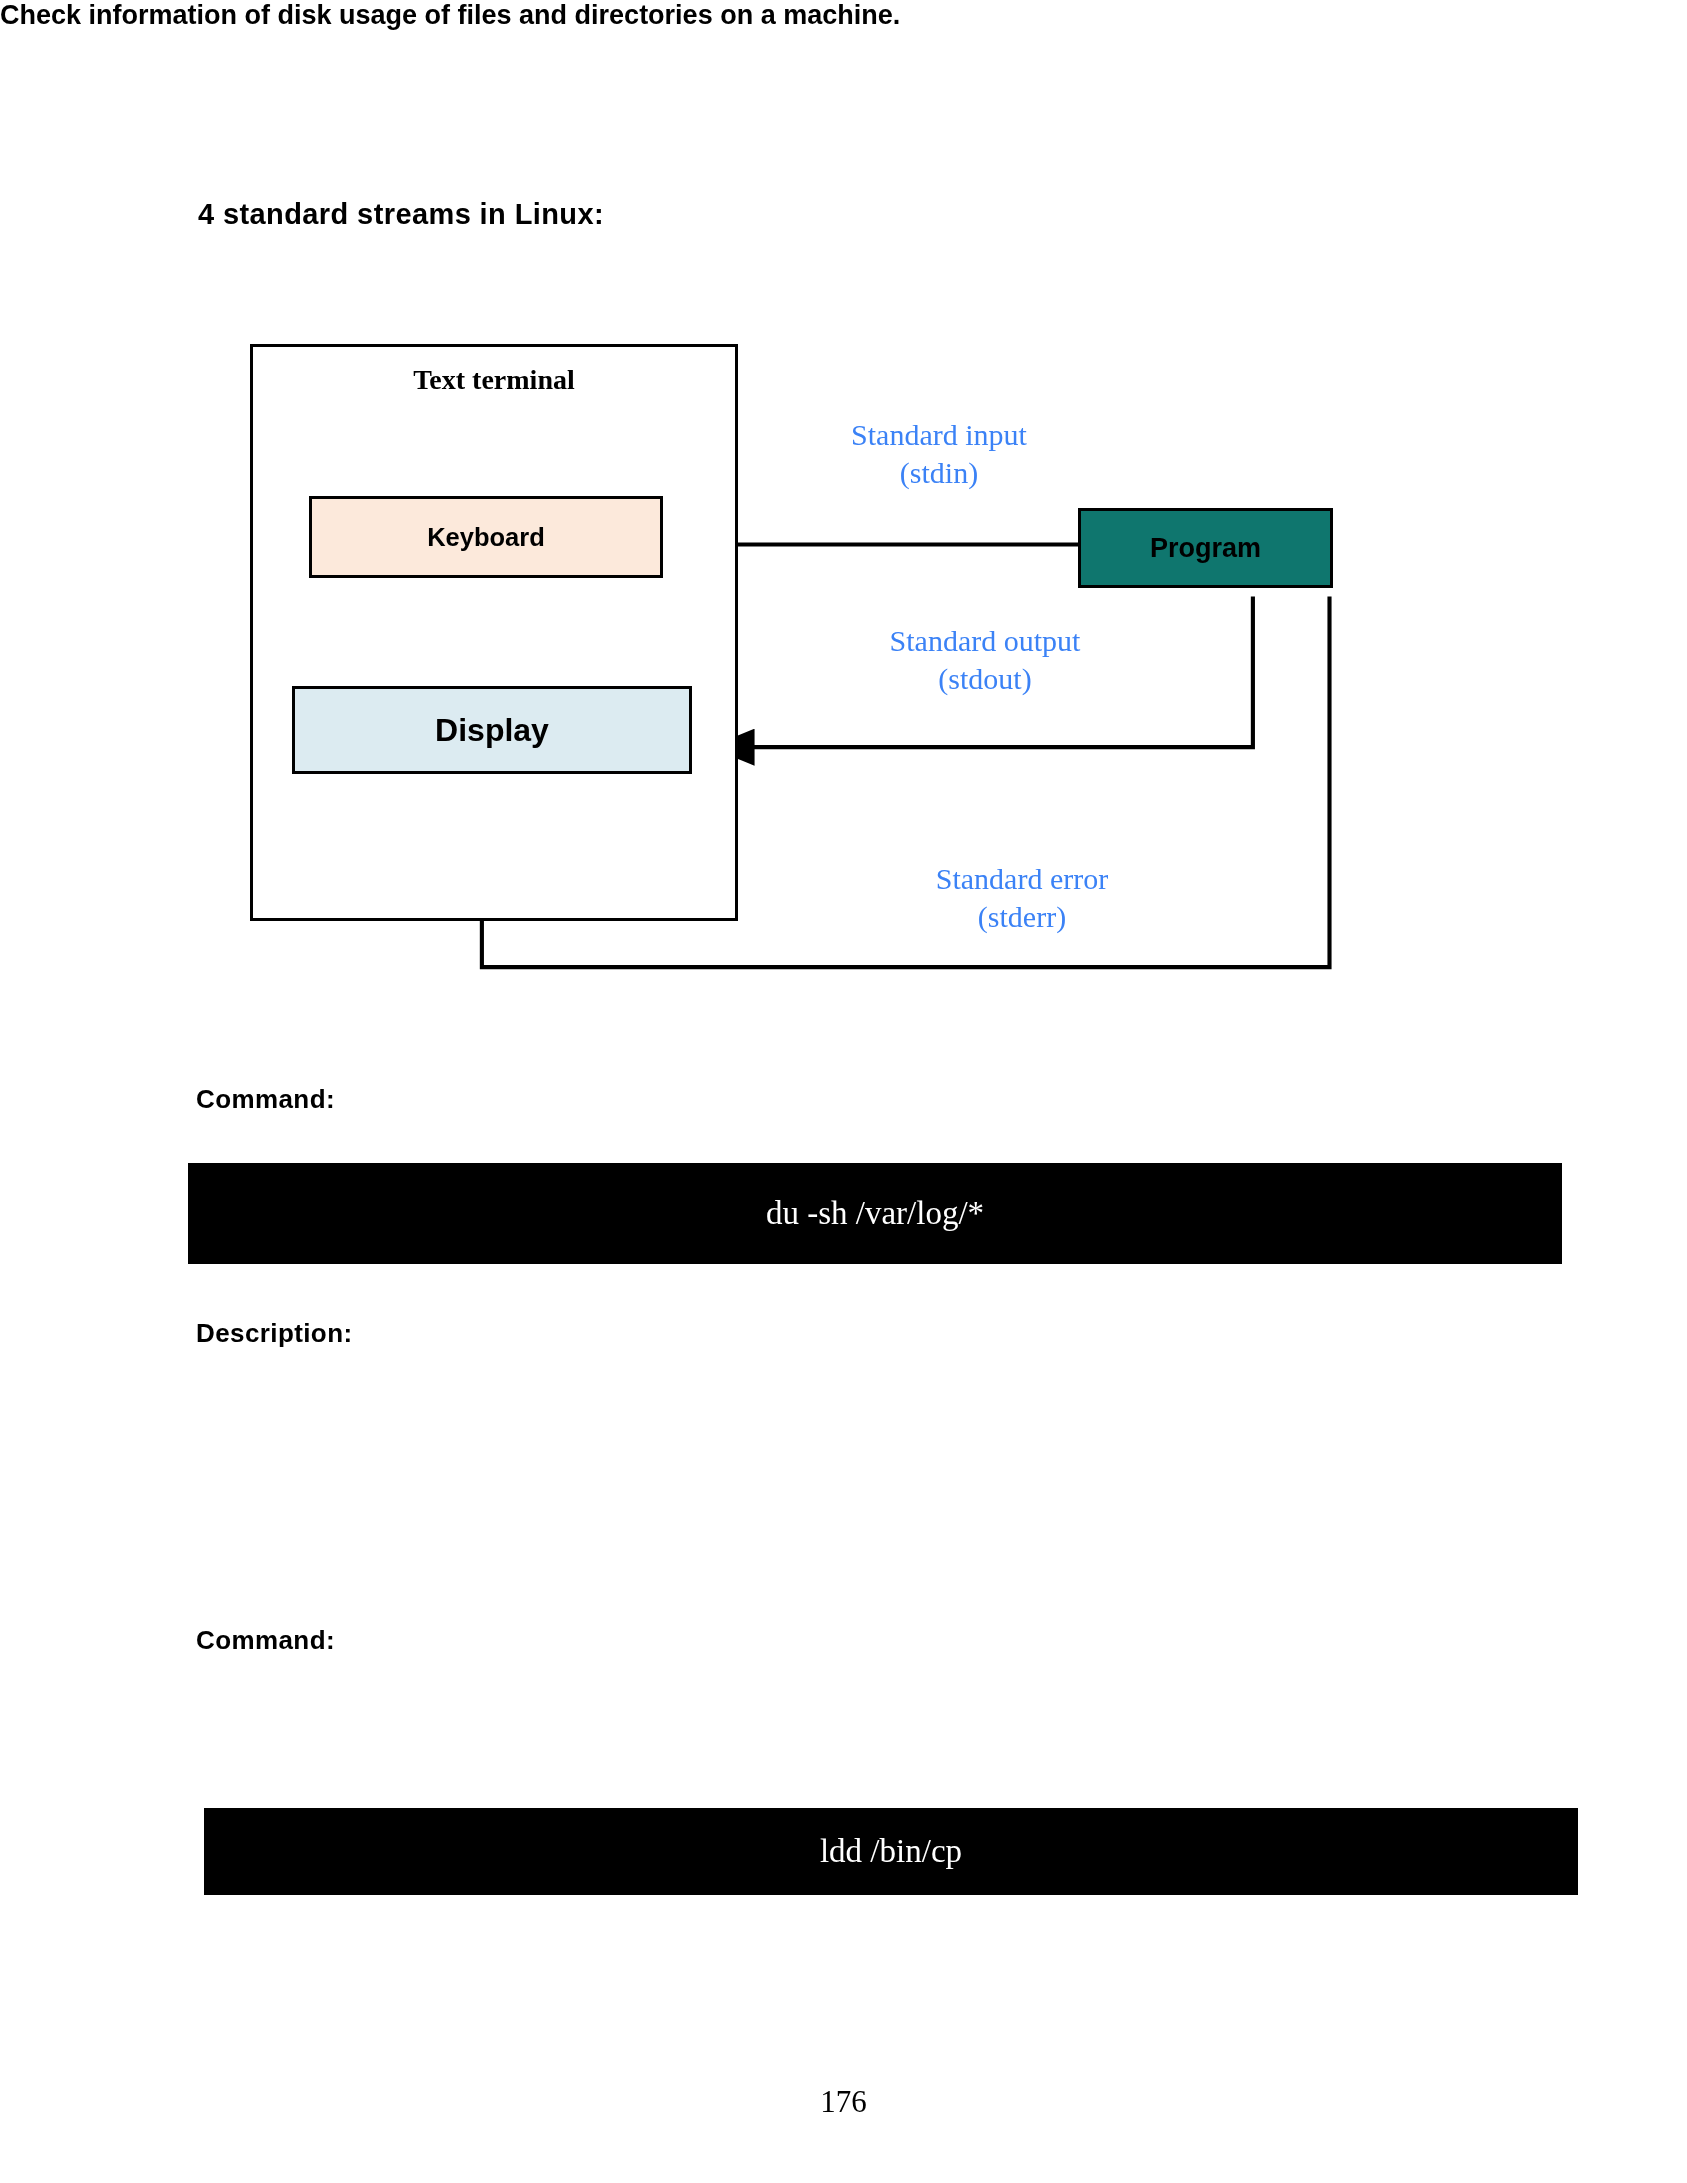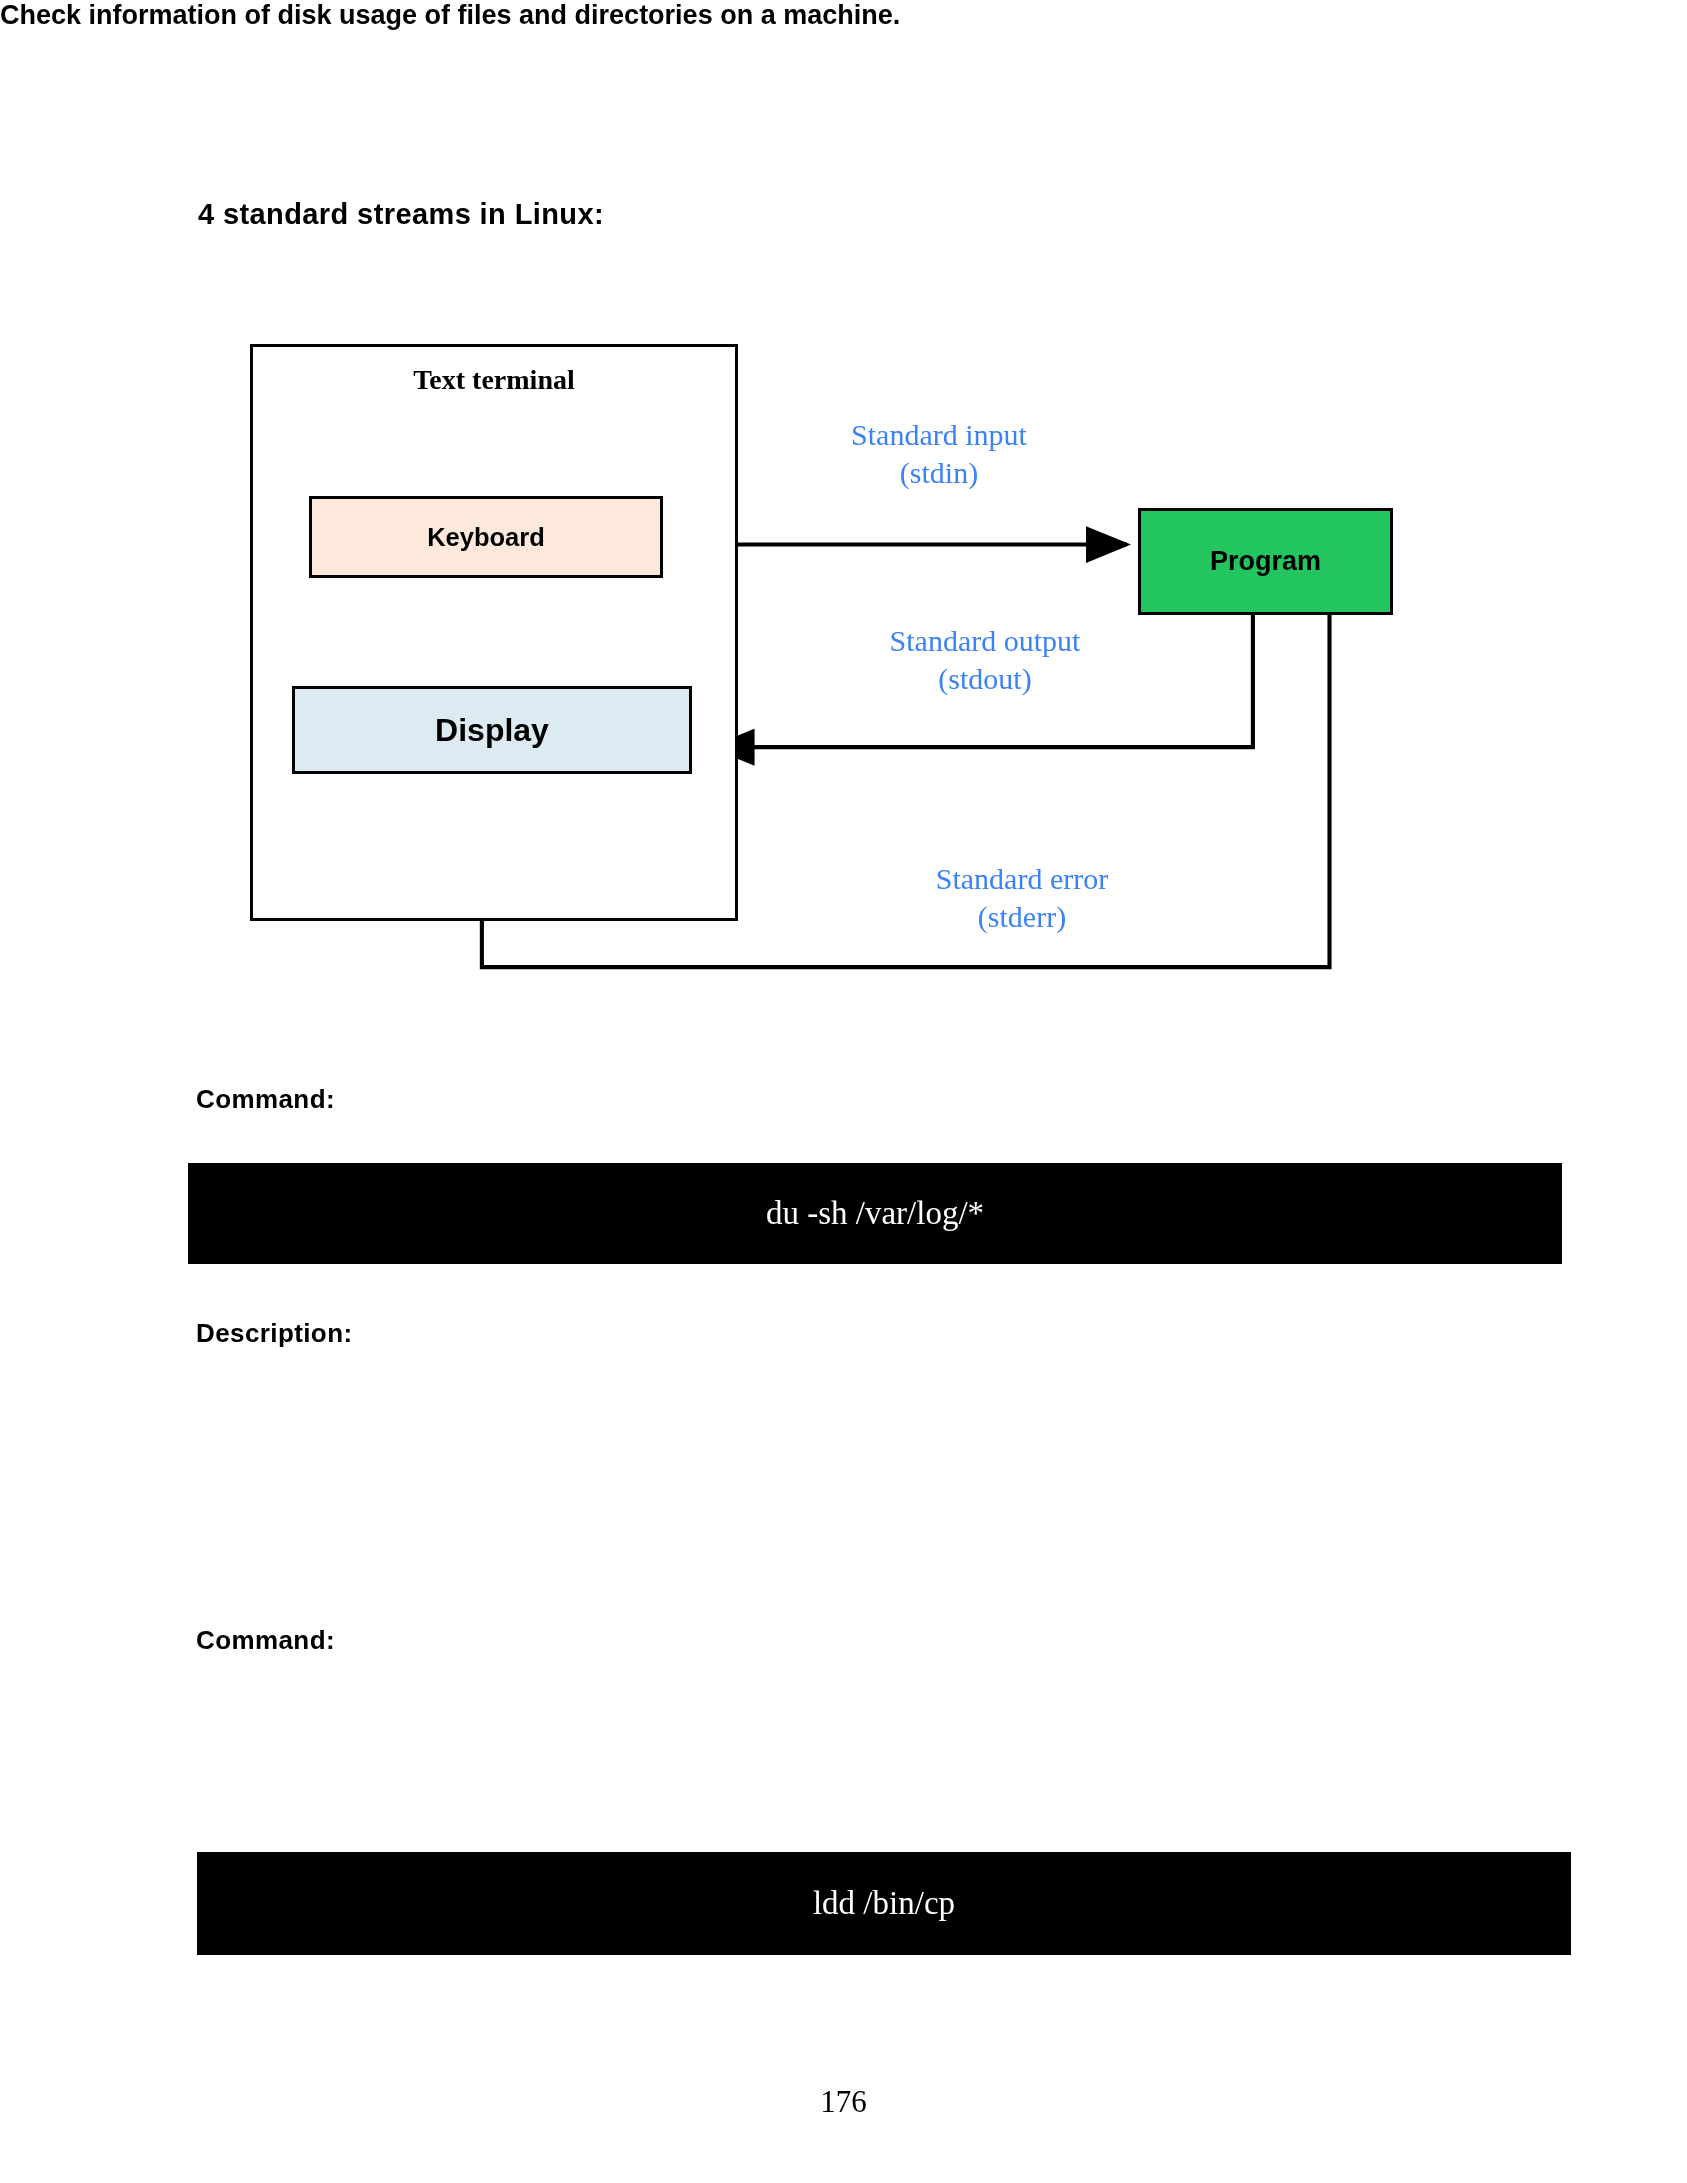--- a/index.html
+++ b/index.html
@@ -130,25 +130,25 @@
   }
 
   #display-label {
     font-size: 32px;
     font-weight: bold;
     color: #000000;
     font-family: "Liberation Sans", sans-serif;
   }
 
   #program-box {
-    left: 1138px;
+    left: 1078px;
     top: 508px;
     width: 255px;
-    height: 107px;
-    background: #22c55e;
+    height: 80px;
+    background: #0f766e;
   }
 
   #program-label {
     font-size: 27px;
     font-weight: bold;
     color: #000000;
     font-family: "Liberation Sans", sans-serif;
   }
 
   
@@ -182,25 +182,24 @@
   }
 
   #cmd-block-1 {
     left: 188px;
     top: 1163px;
     width: 1374px;
     height: 101px;
   }
 
   #cmd-block-2 {
-    left: 197px;
+    left: 204px;
     top: 1808px;
     width: 1374px;
-    height: 103px;
-    margin-top: 44px;
+    height: 87px;
   }
 
   
   #page-number {
     position: absolute;
     left: 0;
     top: 2084px;
     width: 1687px;
     text-align: center;
     font-family: "Liberation Serif", serif;

